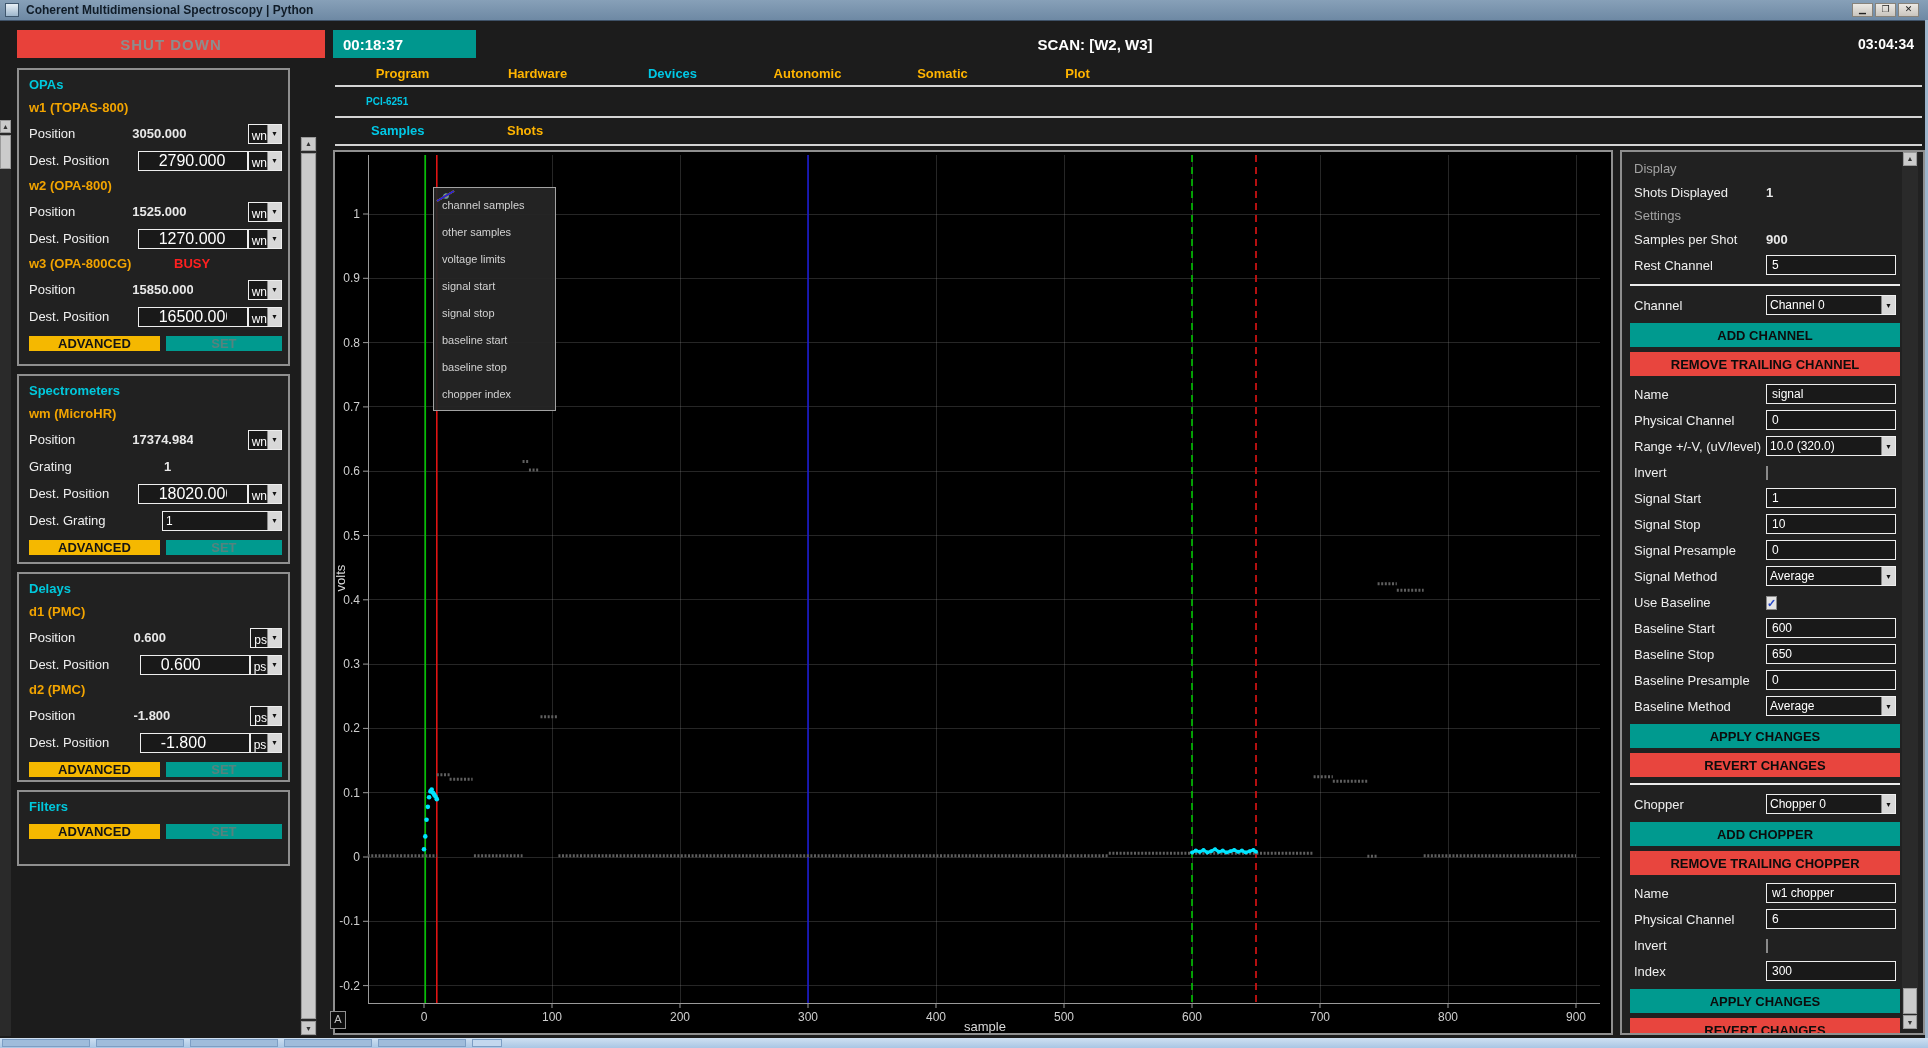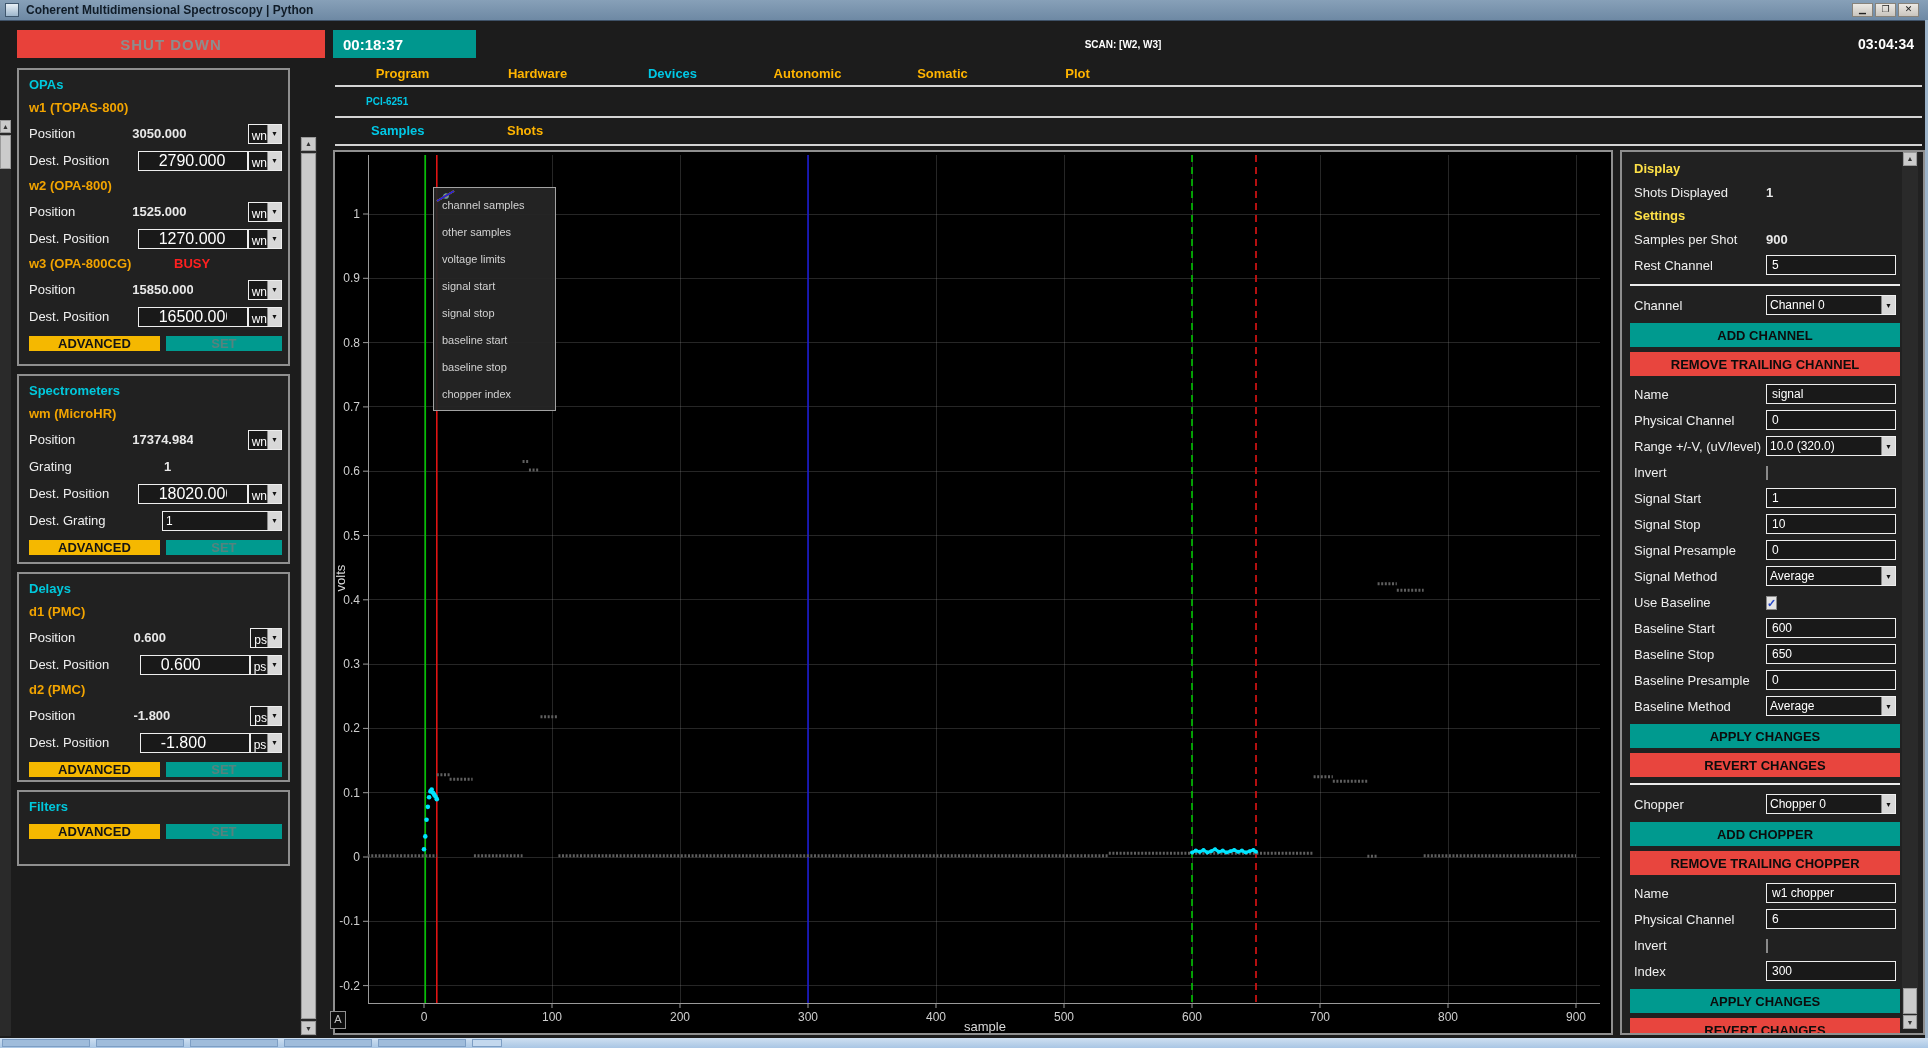--- a/index.html
+++ b/index.html
@@ -17,22 +17,22 @@
            color:#222;font-size:9px;line-height:11px;text-align:center}
   .win-btn.min::after{content:"▁"}
   .win-btn.max::after{content:"❐"}
   .win-btn.close::after{content:"✕"}
   
   .shutdown{position:absolute;left:17px;top:30px;width:308px;height:28px;background:#e8413a;
             color:#8d8d8d;font-weight:700;font-size:15px;letter-spacing:1px;
             display:flex;align-items:center;justify-content:center}
   .timer{position:absolute;left:333px;top:30px;width:143px;height:28px;background:#00978e;
          color:#fff;font-weight:700;font-size:15px;display:flex;align-items:center;padding-left:10px;box-sizing:border-box}
-  .scan{position:absolute;left:1010px;top:30px;width:226px;height:28px;color:#fff;font-weight:700;
-        font-size:10px;display:flex;align-items:center;justify-content:center}
+  .scan{position:absolute;left:982px;top:30px;width:226px;height:28px;color:#fff;font-weight:700;
+        font-size:15px;display:flex;align-items:center;justify-content:center}
   .clock{position:absolute;left:1780px;top:30px;width:134px;height:28px;color:#fff;font-weight:700;
          font-size:14px;display:flex;align-items:center;justify-content:flex-end}
   
   .rule{position:absolute;left:335px;width:1587px;height:2px;background:#d4d4d4}
   .nav{position:absolute;left:335px;top:66px;width:812px;display:flex}
   .nav-item{width:135px;text-align:center;font-weight:700;font-size:13px;color:#ffb400}
   .nav-item.active{color:#00c8e6}
   .pci{position:absolute;left:366px;top:96px;font-weight:700;font-size:10px;color:#00c8e6}
   .subtab{position:absolute;top:123px;font-weight:700;font-size:13px}
   .subtab.samples{left:371px;color:#00c8e6}
@@ -70,21 +70,21 @@
   .plot svg{position:absolute;left:0;top:0}
   .legend{position:absolute;left:98px;top:35px;width:121px;background:rgba(38,38,38,.93);
           border:1px solid #a2a2a2;padding:3px 0}
   .lg-row{display:flex;align-items:center;height:27px;padding-left:5px}
   .lg-lbl{font-size:11px;color:#d2d2d2;margin-left:3px;white-space:nowrap}
   .abtn{position:absolute;left:-5px;top:859px;width:14px;height:16px;border:1px solid #909090;
         background:#0c0c0c;color:#c0c0c0;font-size:11px;line-height:15px;text-align:center}
   
   .rpanel{position:absolute;left:1620px;top:150px;width:305px;height:885px;background:#212121;
           border:2px solid #8f8f8f;box-sizing:border-box;overflow:hidden;padding:6px 27px 0 12px}
-  .rhead{color:#fde047;font-weight:700;height:21px;line-height:21px}
+  .rhead{color:#a3a3a3;font-weight:400;height:21px;line-height:21px}
   .rrow{display:flex;align-items:center;height:26px}
   .rlbl{flex:1;color:#eee}
   .rval{width:130px;font-weight:700}
   .rinp{width:118px;height:16px;background:#191919;border:1px solid #eee;color:#fff;
         font-size:12px;font-family:inherit;padding:1px 5px}
   .rsel{width:130px;height:20px;border:1px solid #eee;background:#191919;display:flex;
         align-items:center;box-sizing:border-box}
   .cbwrap{width:130px}
   .cb{width:13px;height:13px;background:#e4e4e4;border:1px solid #8a8a8a;font-size:11px;
       line-height:12px;text-align:center;color:#2747c8;font-weight:700}

